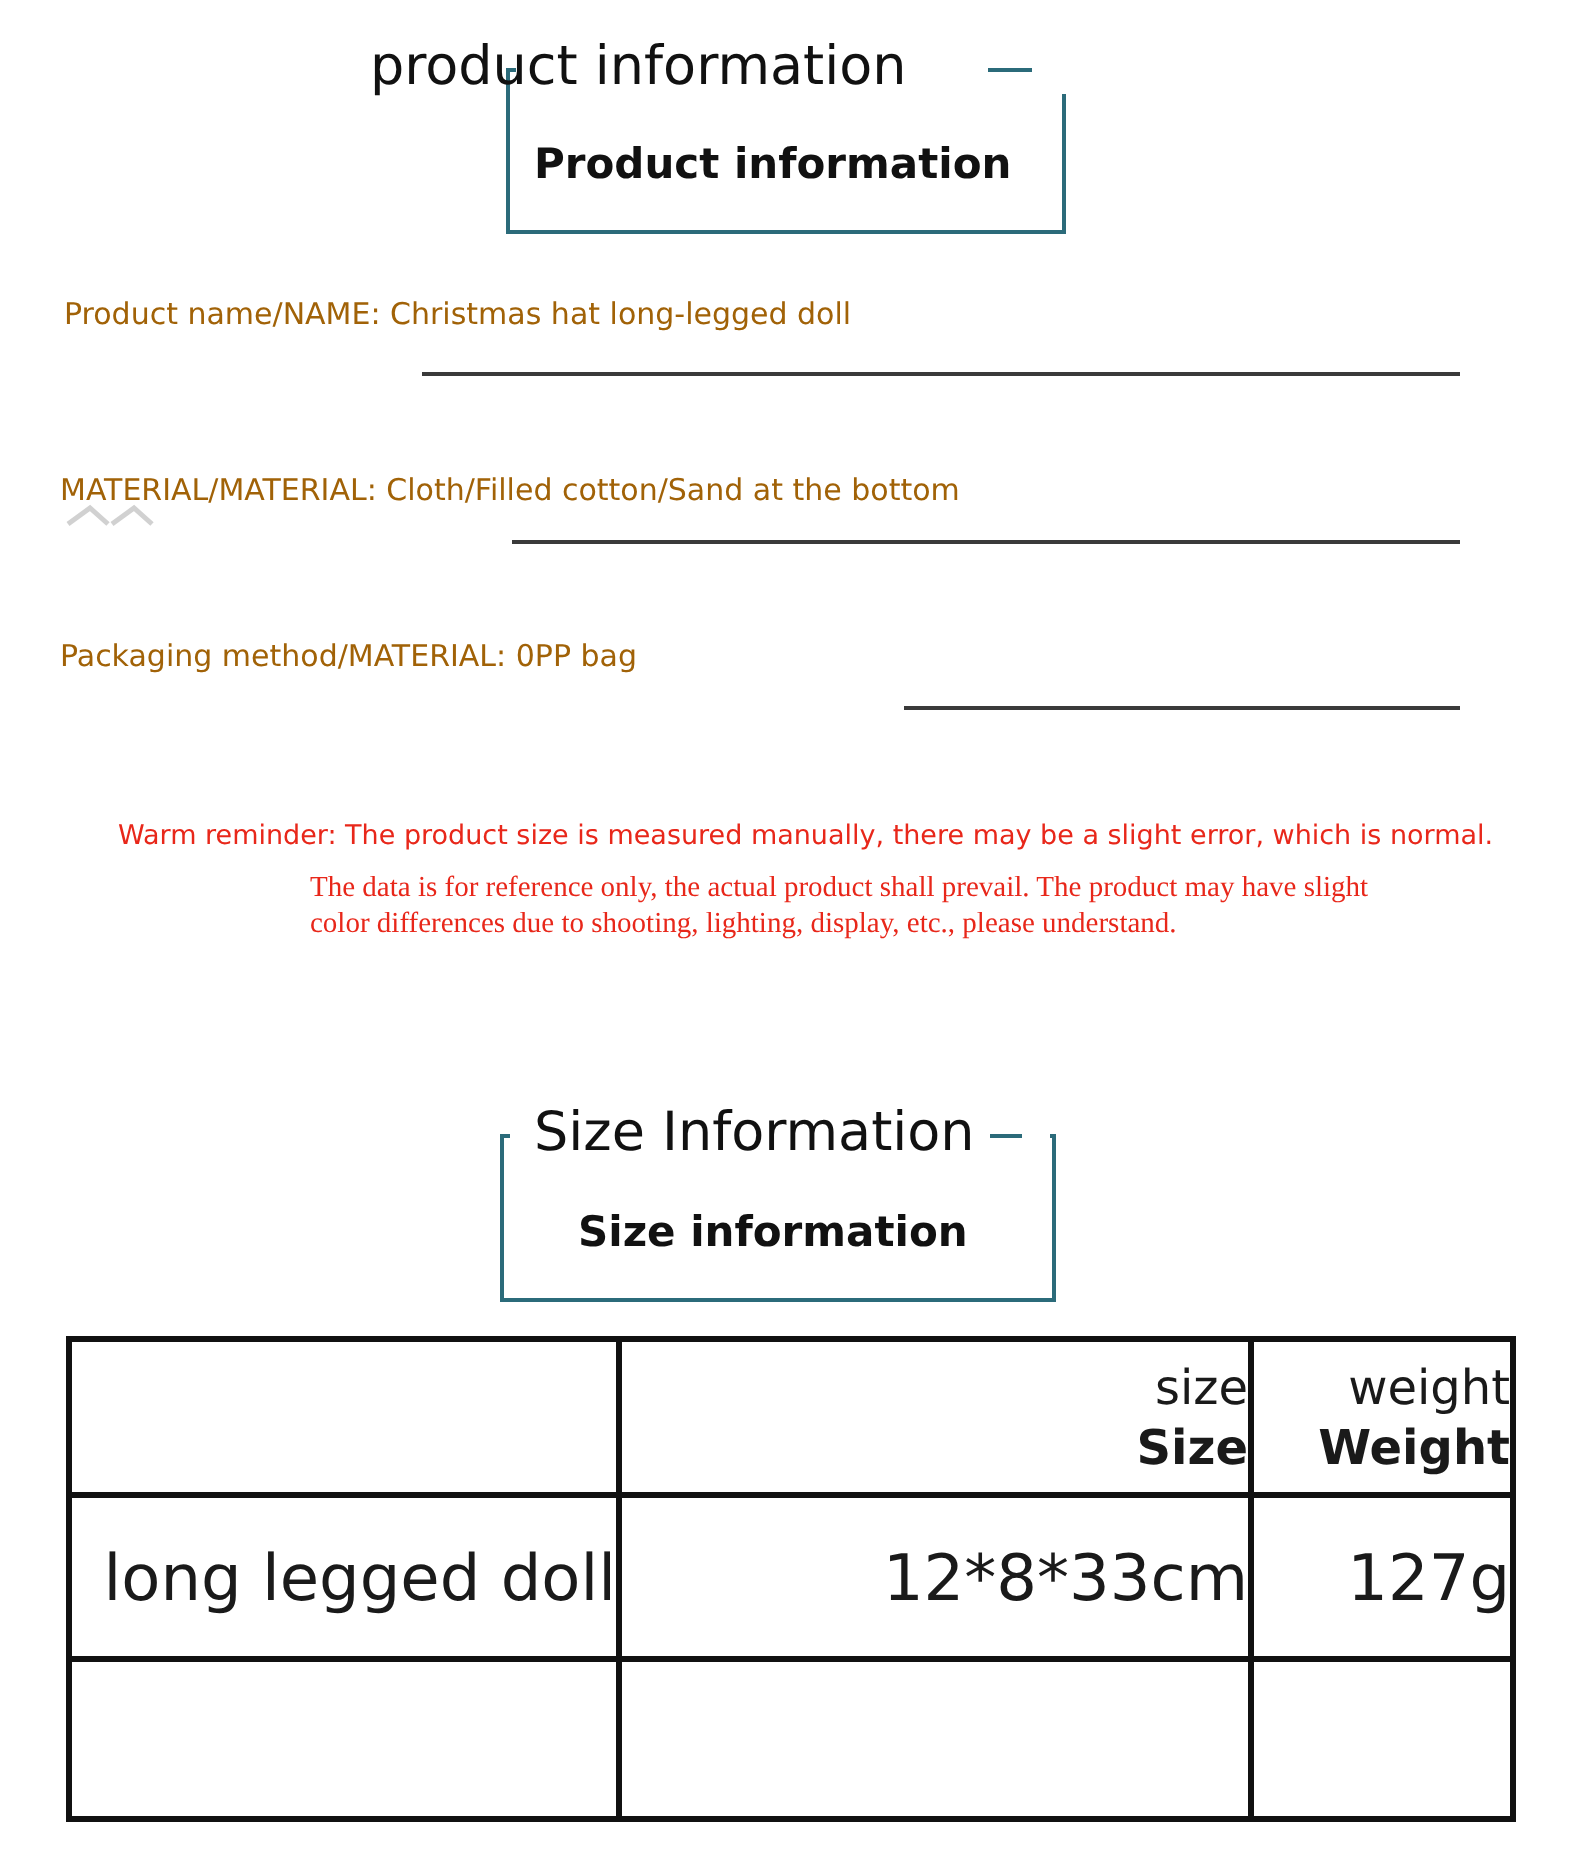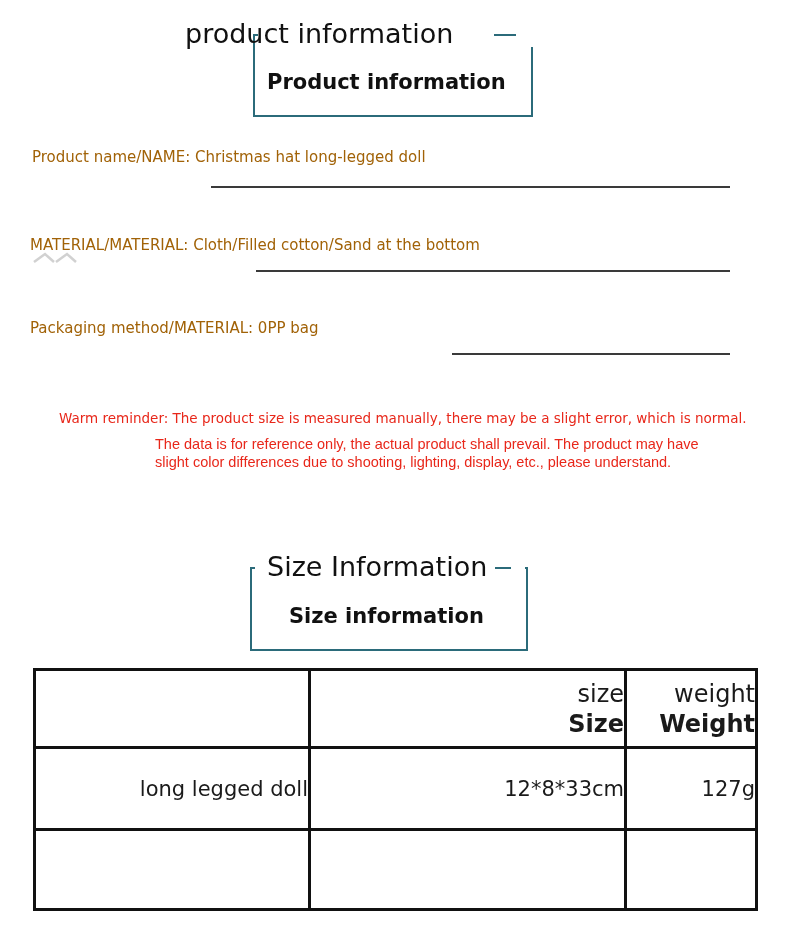--- a/index.html
+++ b/index.html
@@ -75,21 +75,21 @@
     font-size: 13.5px;
     white-space: nowrap;
     font-family: "DejaVu Sans", sans-serif;
   }
   .warn-block {
     position: absolute;
     color: #e8271a;
     font-size: 14.5px;
     line-height: 18px;
     width: 560px;
-    font-family: Liberation Sans, sans-serif;
+    font-family: Liberation Serif, serif;
   }
 
   
   .size-table {
     position: absolute;
     border-collapse: collapse;
     table-layout: fixed;
   }
   .size-table td {
     border: 3px solid #111;
@@ -101,21 +101,21 @@
     font-size: 24px;
     font-weight: 400;
     line-height: 30px;
   }
   .cell-two-line .l2 {
     font-size: 24px;
     font-weight: bold;
     line-height: 30px;
   }
   .cell-one-line {
-    font-size: 21px;
+    font-size: 32px;
     font-weight: 400;
   }
 
   
   .deco-mark {
     position: absolute;
     width: 46px;
     height: 12px;
     opacity: 0.45;
   }

